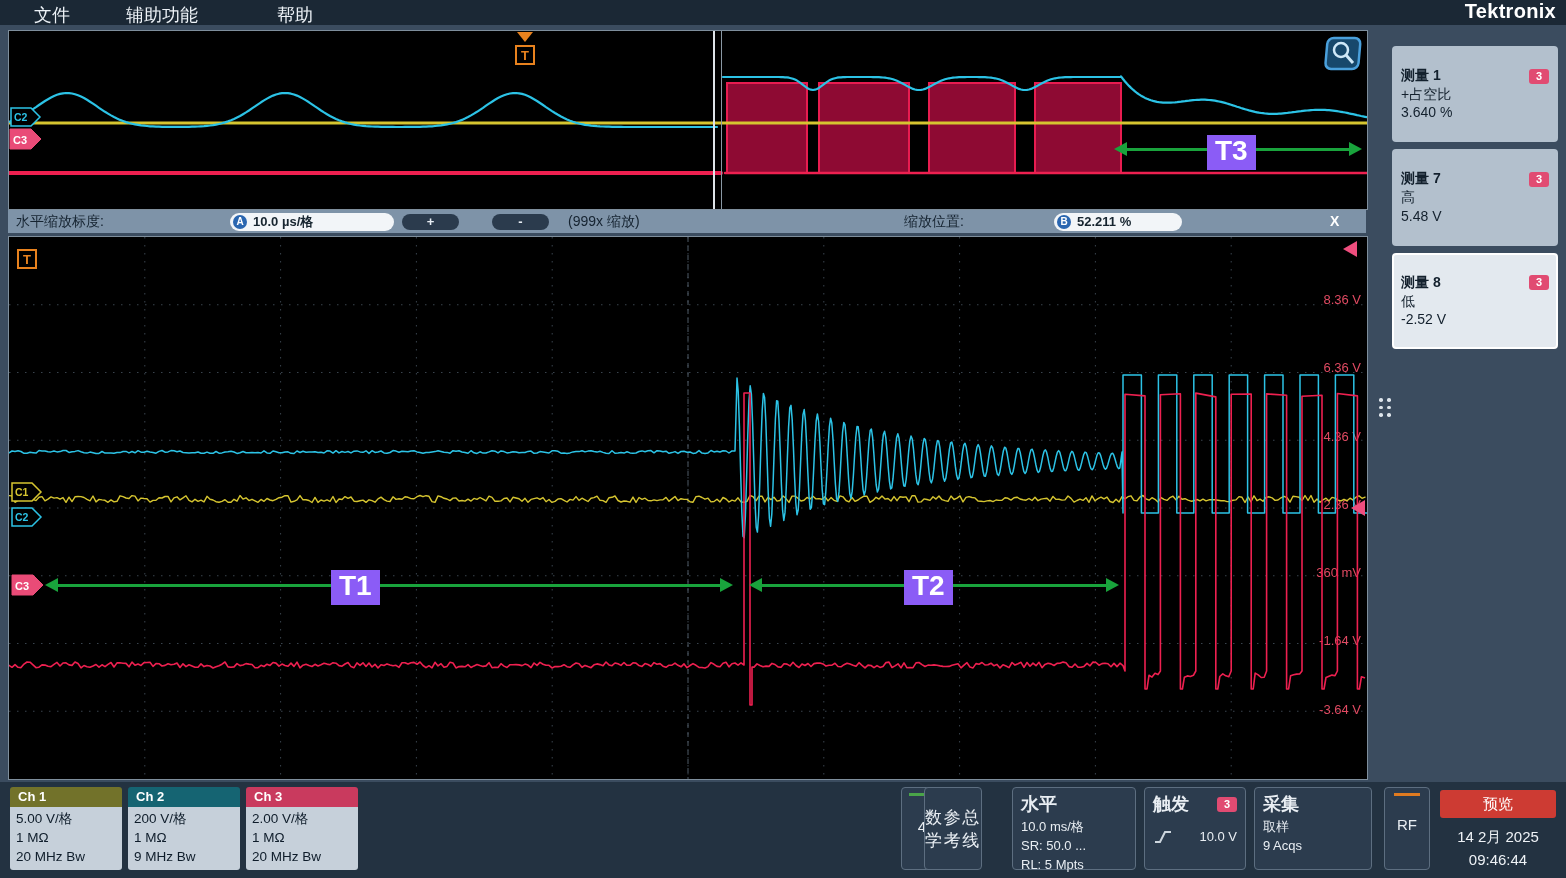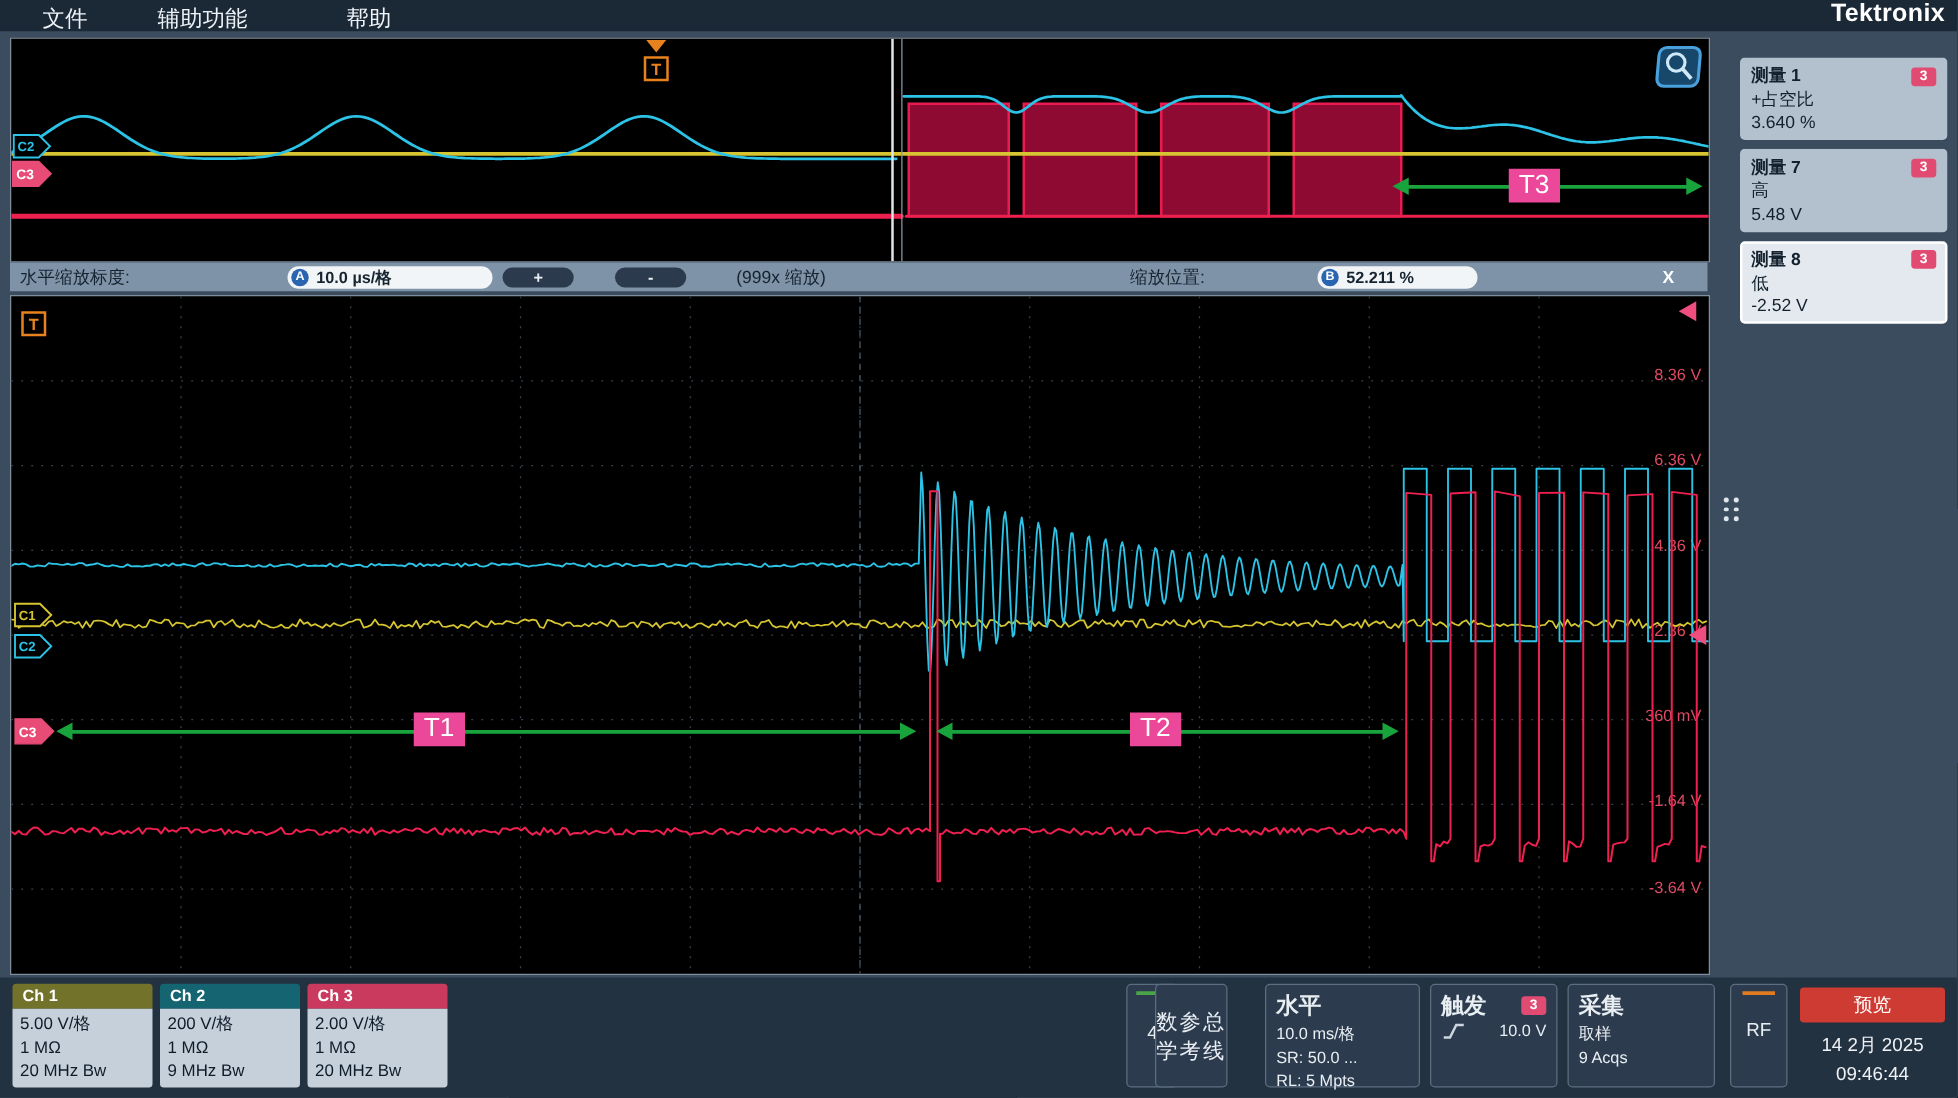--- a/index.html
+++ b/index.html
@@ -18,21 +18,21 @@
   .zoom-divider{position:absolute;top:0;height:178px;background:#dfe4e8;}
   .tri-down{position:absolute;width:0;height:0;border-left:8px solid transparent;border-right:8px solid transparent;border-top:10px solid #e8821e;}
   .trig-box{position:absolute;width:20px;height:20px;border:2px solid #e8821e;background:#000;color:#e8821e;
             font-weight:bold;font-size:13px;display:flex;align-items:center;justify-content:center;box-sizing:border-box;}
   .chtag{position:absolute;overflow:visible;}
   .harrow{position:absolute;height:14px;z-index:4;}
   .hline{position:absolute;left:8px;right:8px;top:5.5px;height:3px;background:#19a33c;}
   .ah{position:absolute;top:0;width:0;height:0;border-top:7px solid transparent;border-bottom:7px solid transparent;}
   .ah-l{left:0;border-right:13px solid #19a33c;}
   .ah-r{right:0;border-left:13px solid #19a33c;}
-  .glabel{position:absolute;background:#ec4899;color:#fff;font-size:21px;font-weight:normal;
+  .glabel{position:absolute;background:#8b5cf6;color:#fff;font-size:28px;font-weight:bold;
           padding:1px 8px 3px;z-index:5;line-height:1.1;}
   .pink-arrow{position:absolute;width:0;height:0;border-top:8px solid transparent;border-bottom:8px solid transparent;border-right:14px solid #ef4e7e;}
 
   
   #zoombar{position:absolute;left:8px;top:210px;width:1358px;height:23px;background:#7e93a8;}
   .zlabel{position:absolute;top:3px;font-size:14px;color:#152330;}
   .pill{position:absolute;top:2.5px;height:18px;background:#f2f5f8;border-radius:9px;display:flex;align-items:center;
         gap:6px;padding:0 10px 0 3px;color:#16242f;font-size:13px;font-weight:bold;box-sizing:border-box;}
   .pill-circle{width:14px;height:14px;border-radius:50%;background:#2a66b0;color:#fff;font-size:10px;font-weight:bold;
                display:flex;align-items:center;justify-content:center;flex:0 0 auto;}
@@ -47,21 +47,21 @@
   #main-svg{z-index:3;}
   #grid-svg{z-index:1;}
 
   
   #sidebar{position:absolute;left:1392px;top:32px;width:166px;}
   .sb-grid{display:grid;grid-template-columns:1fr 1fr;gap:10px 8px;}
   .sb-btn{height:44px;background:#3e5062;border:1px solid #8496a8;border-radius:5px;color:#f2f6fa;font-size:14px;
           display:flex;align-items:center;justify-content:center;text-align:center;line-height:1.15;padding:2px;box-sizing:border-box;}
   .wrap2{display:inline-block;width:34px;}
   .mlist{margin-top:14px;display:flex;flex-direction:column;gap:7px;}
-  .mcard{background:#b3c0cd;border-radius:4px;padding:4px 7px;color:#13202d;font-size:14px;border:2px solid transparent;}
+  .mcard{background:#b3c0cd;border-radius:4px;padding:19px 7px;color:#13202d;font-size:14px;border:2px solid transparent;}
   .mcard.selected{background:#e3e9ef;border-color:#ffffff;}
   .mcard-title-row{display:flex;justify-content:space-between;align-items:center;font-weight:bold;}
   .mcard-line{line-height:1.3;}
   .src-badge{background:#e14b72;color:#fff;font-size:11px;font-weight:bold;padding:0 7px;border-radius:3px;
              height:15px;line-height:15px;display:inline-block;}
   #dots{position:absolute;left:1379px;top:398px;display:grid;grid-template-columns:4px 4px;gap:4px;}
   .dot{width:3.5px;height:3.5px;background:#dfe6ec;border-radius:50%;}
 
   
   #bottombar{position:absolute;left:0;top:782px;width:1566px;height:96px;background:#233241;}
@@ -138,21 +138,21 @@
   </div>
 
   <div id="zoombar">
     <span class="zlabel" style="left:8px">水平缩放标度:</span>
     <span class="pill" style="left:222px;width:164px">
       <span class="pill-circle">A</span>
       <span>10.0 µs/格</span>
     </span>
     <span class="zbtn" style="left:394px;width:57px">+</span>
     <span class="zbtn" style="left:484px;width:57px">-</span>
-    <span class="zlabel" style="left:581px">(999x 缩放)</span>
+    <span class="zlabel" style="left:560px">(999x 缩放)</span>
     <span class="zlabel" style="left:896px">缩放位置:</span>
     <span class="pill" style="left:1046px;width:128px">
       <span class="pill-circle">B</span>
       <span>52.211 %</span>
     </span>
     <span id="zoom-close">X</span>
   </div>
 
   <div id="graticule">
     <svg id="grid-svg" width="1358" height="542">
@@ -305,21 +305,21 @@
       <div class="pline">10.0 ms/格</div>
       <div class="pline">SR: 50.0 ...</div>
       <div class="pline">RL: 5 Mpts</div>
     </div>
 
     <div class="btile" style="left:1144px;width:102px;height:83px;padding:4px 8px">
       <div class="trow">
         <span class="ptitle" style="margin:0">触发</span>
         <span class="src-badge">3</span>
       </div>
-      <div class="trow" style="">
+      <div class="trow" style="margin-top:12px">
         <svg width="20" height="16">
           <path d="M2,13 H7 L12,3 H18" fill="none" stroke="#cdd6de" stroke-width="2"></path>
         </svg>
         <span class="pline">10.0 V</span>
       </div>
     </div>
 
     <div class="btile" style="left:1254px;width:118px;height:83px;padding:4px 8px">
       <div class="ptitle">采集</div>
       <div class="pline">取样</div>

